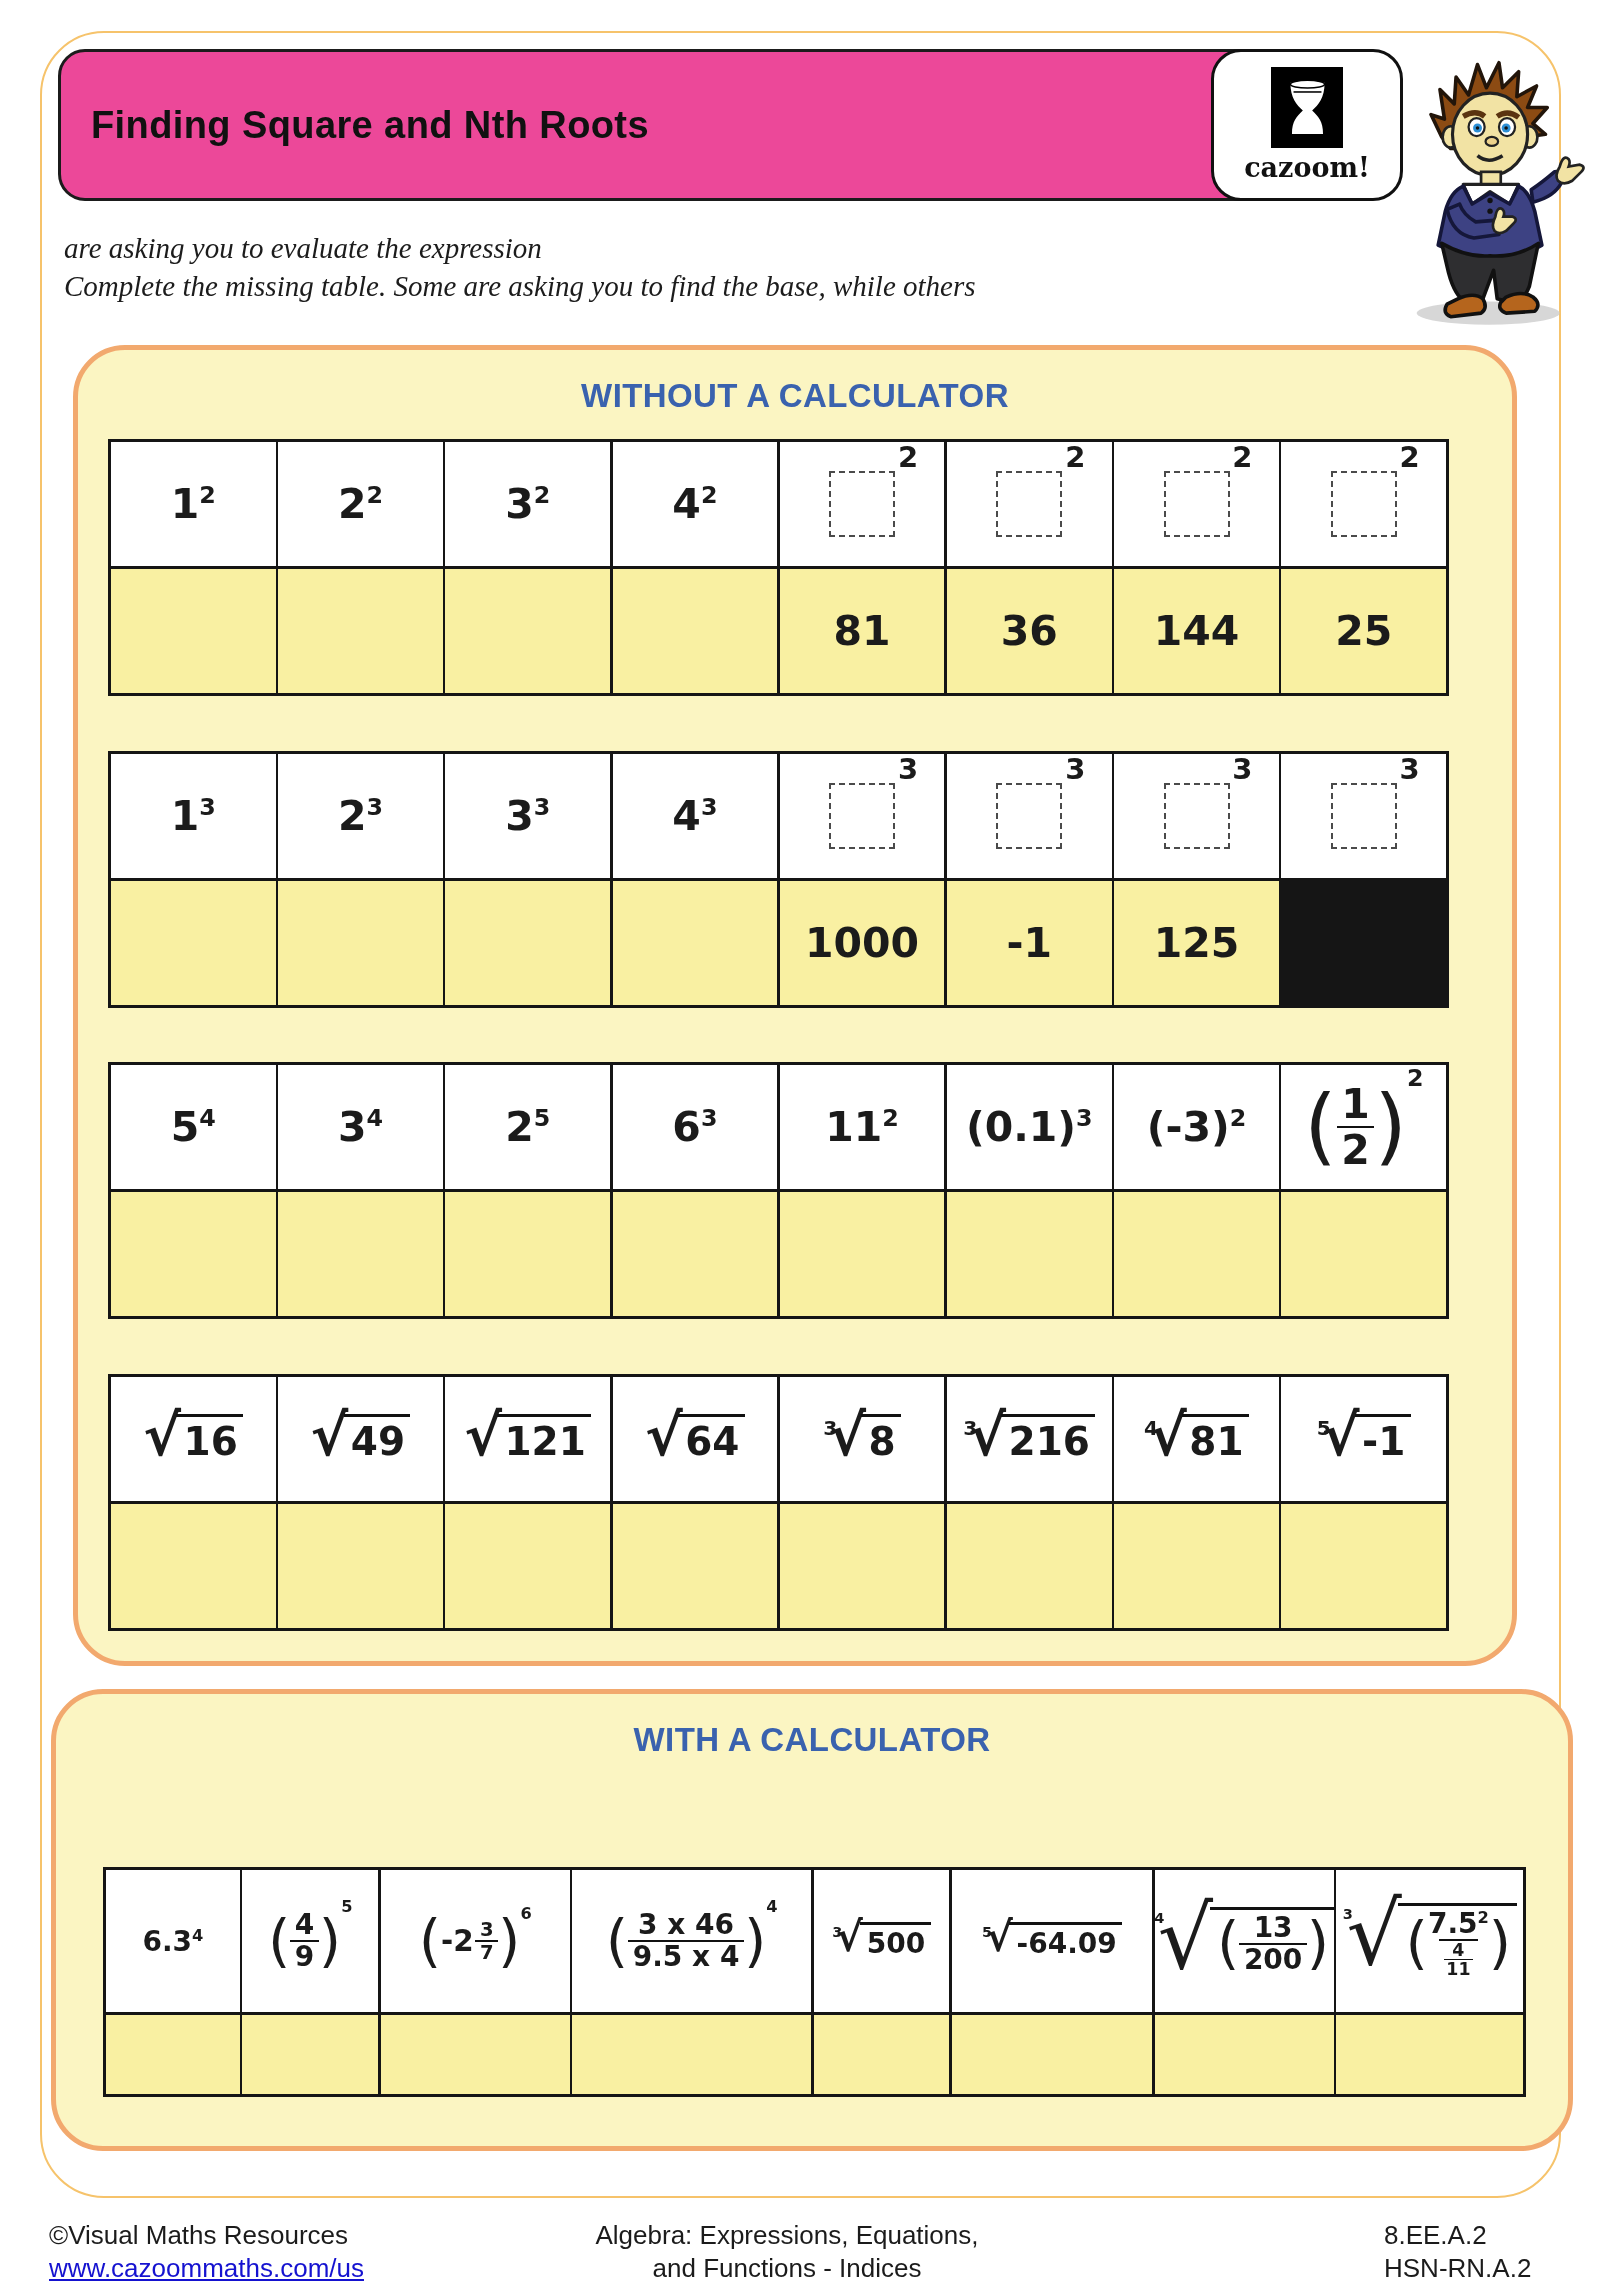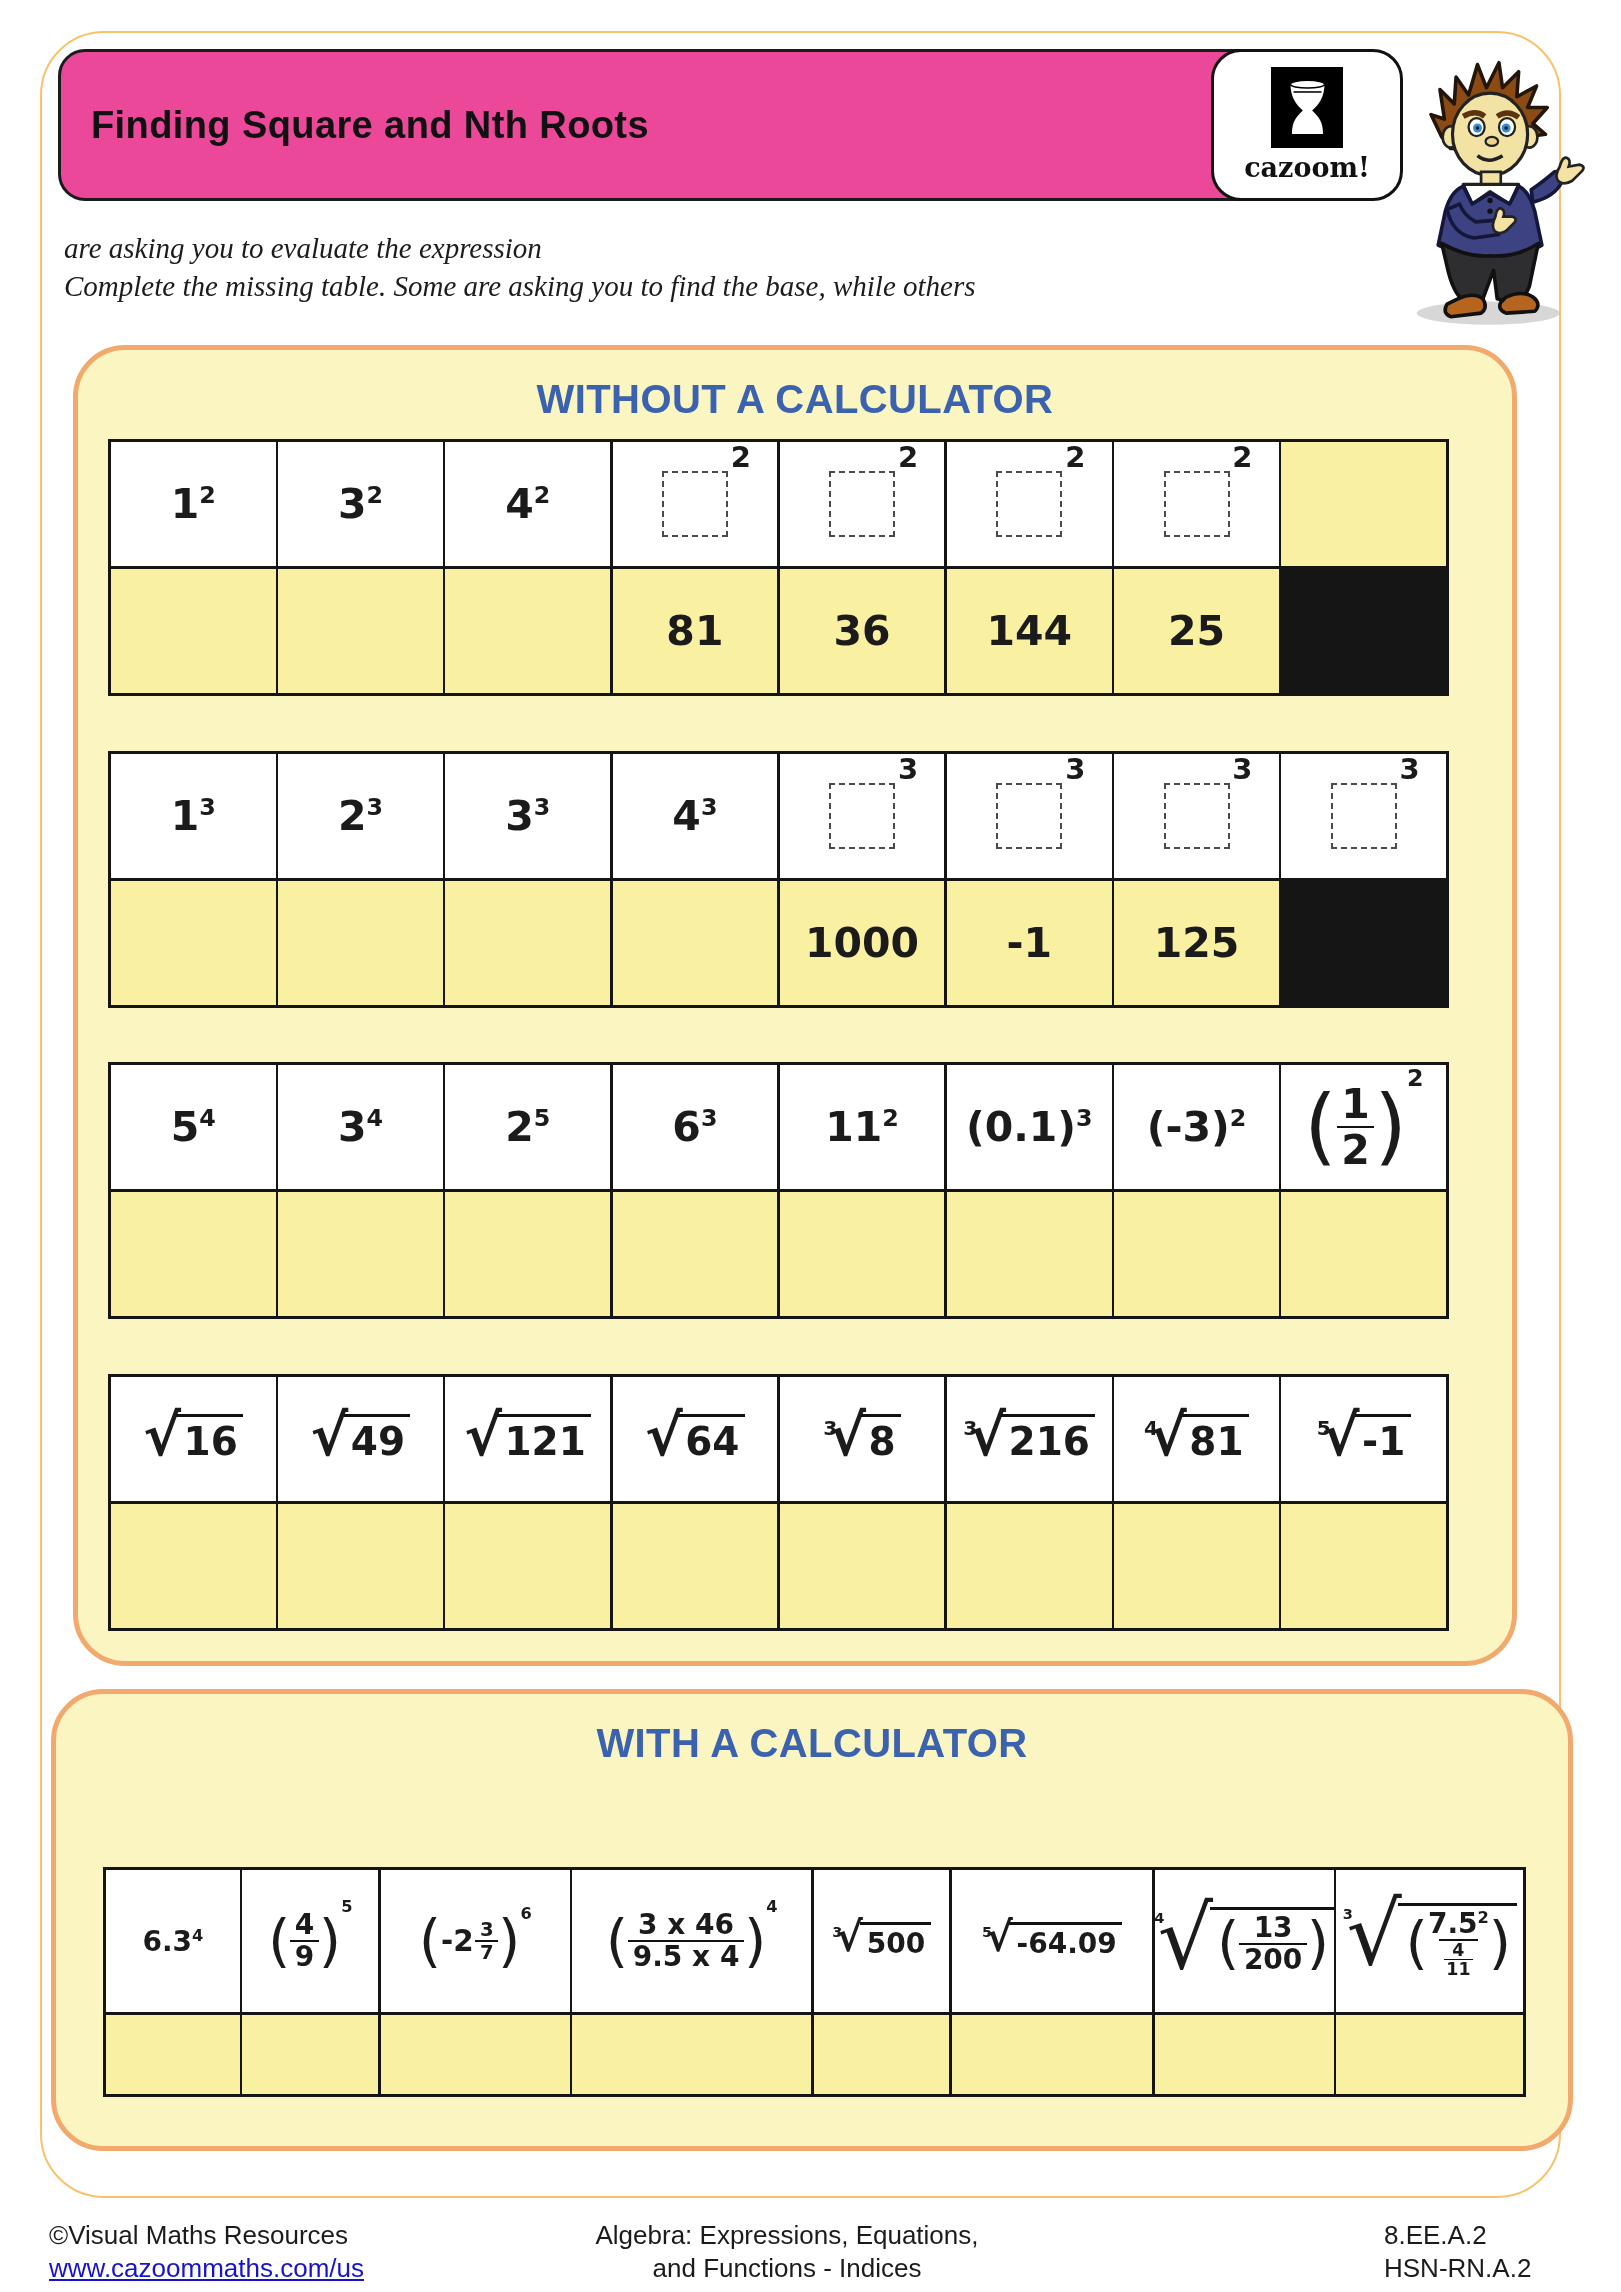--- a/index.html
+++ b/index.html
@@ -44,21 +44,21 @@
   .instructions{
     position:absolute;left:64px;top:229px;width:1057px;
     font-family:"Liberation Serif","DejaVu Serif",serif;font-style:italic;
     font-size:29px;line-height:1.32;color:#1c1c1c;
   }
   
   .panel{position:absolute;background:var(--panel-fill);border:5.4px solid var(--panel-border);border-radius:52px;}
   .panel1{left:73px;top:345px;width:1444px;height:1321px;}
   .panel2{left:51px;top:1689px;width:1522px;height:462px;}
   .panel-title{
-    text-align:center;color:var(--heading-blue);font-weight:bold;font-size:40px;
+    text-align:center;color:var(--heading-blue);font-weight:bold;font-size:33px;
     font-family:"Liberation Sans",sans-serif;margin-top:27px;letter-spacing:0.4px;
   }
   
   .qtable{
     position:absolute;display:grid;background:#151515;border:3.6px solid #151515;gap:2.7px;
   }
   .std-grid{left:108px;width:1341px;grid-template-columns:repeat(8,1fr);grid-template-rows:124px 124px;}
   #t1{top:439px;} #t2{top:751px;} #t3{top:1062px;} #t4{top:1374px;}
   .calc-grid{
     left:103px;top:1867px;width:1423px;
@@ -161,20 +161,23 @@
 </div>
 
 <section class="panel panel1">
   <div class="panel-title">WITHOUT A CALCULATOR</div>
 </section>
 <div class="qtable std-grid" id="t1">
     <div class="cell q">
       <span class="m">1<sup class="exp">2</sup></span>
     </div>
     <div class="cell q">
+      <span class="m">2<sup class="exp">2</sup></span>
+    </div>
+    <div class="cell q">
       <span class="m">3<sup class="exp">2</sup></span>
     </div>
     <div class="cell q">
       <span class="m">4<sup class="exp">2</sup></span>
     </div>
     <div class="cell q">
       <span class="boxpow">
         <span class="dbox"></span>
         <sup class="exp">2</sup>
       </span>

